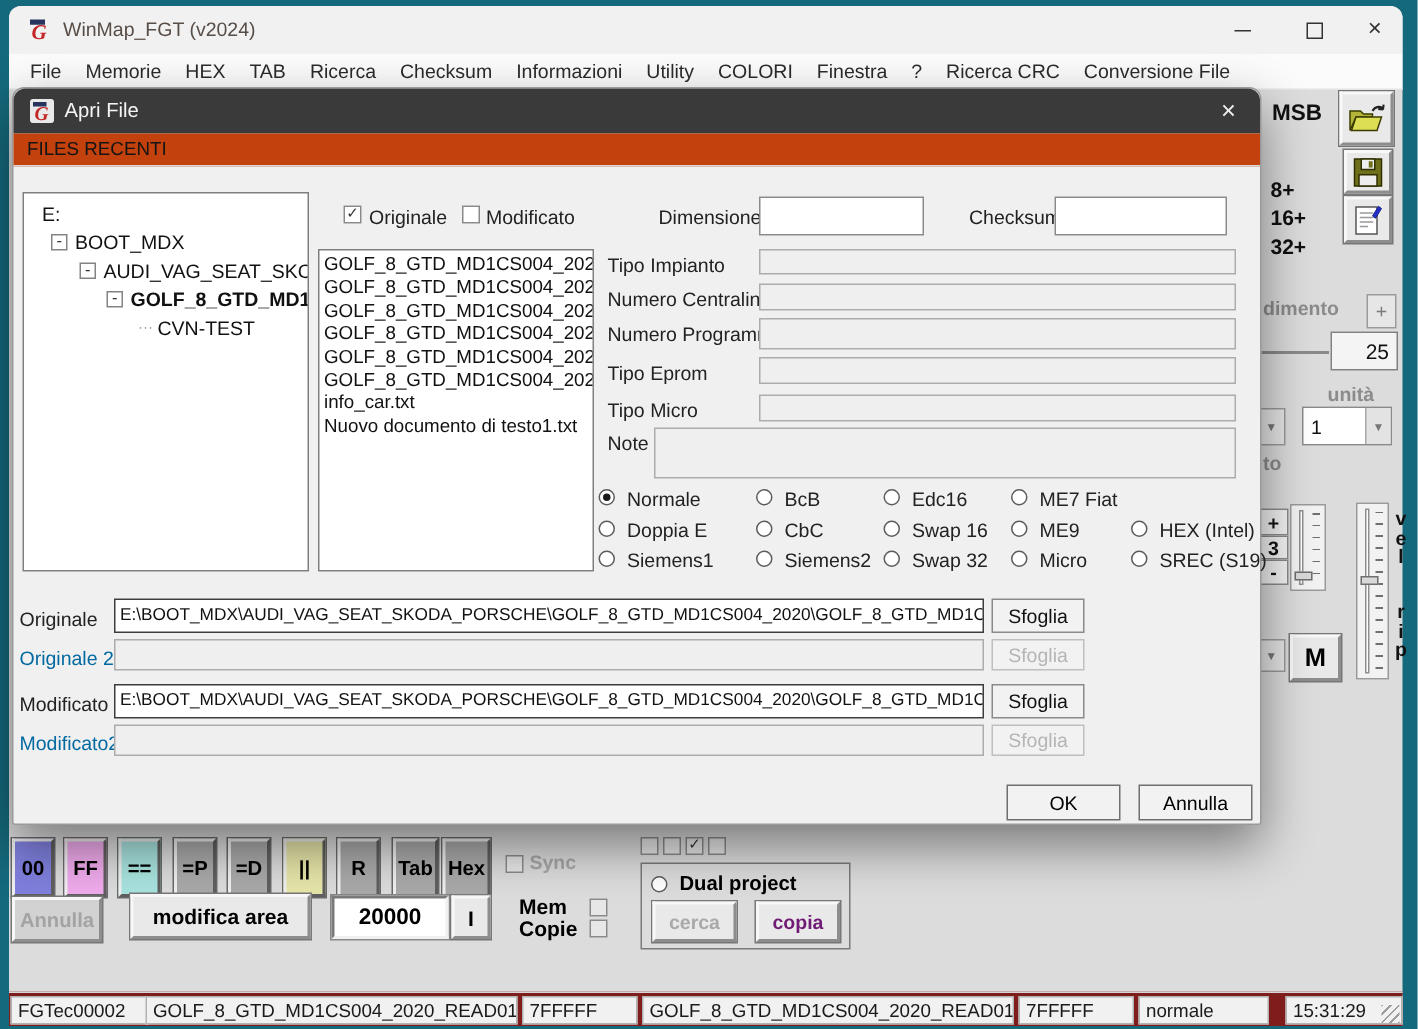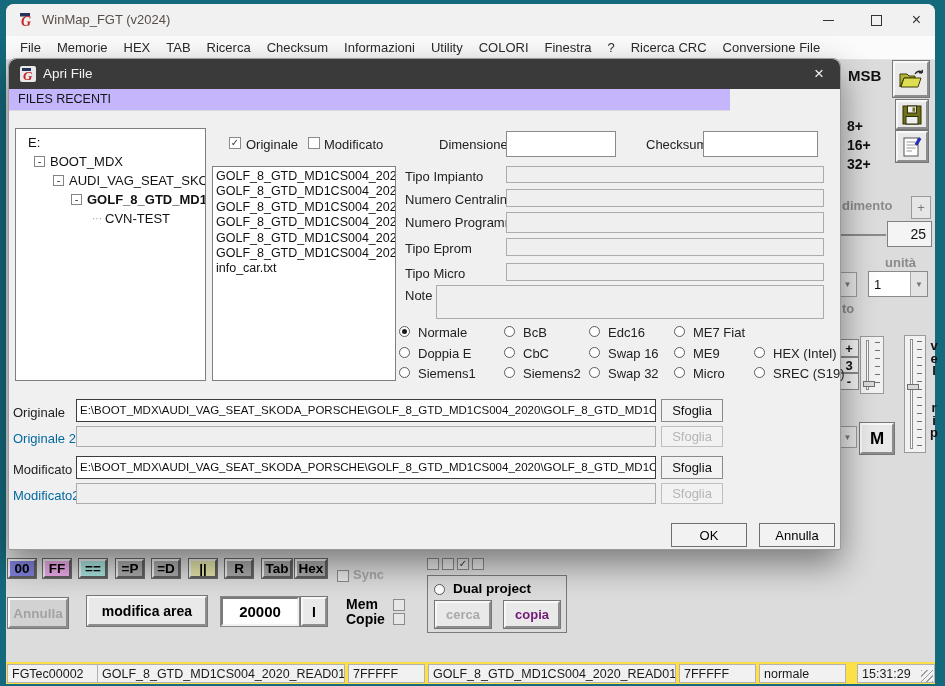--- a/index.html
+++ b/index.html
@@ -31,49 +31,49 @@
   .input-act { background:#ffffff; border:1px solid #8a8a8a; }
 
   
   .dialog { left:8px; top:58px; width:833px; height:492px; background:#f0f0f0; z-index:10;
             border:1px solid #9a9a9a; border-radius:8px 8px 2px 2px;
             box-shadow:0 14px 34px rgba(0,0,0,.45); }
   .dlg-titlebar { left:0; top:0; width:831px; height:30px; background:#3a3a3a; border-radius:8px 8px 0 0; }
   .dlg-title { position:absolute; left:34px; top:7px; font-size:13.5px; color:#f4f4f4; }
   .dlg-close { position:absolute; right:0; top:0; width:42px; height:30px; display:flex; align-items:center; justify-content:center;
                color:#f0f0f0; font-size:17px; }
-  .dlg-menubar { left:0; top:30px; width:721px; height:22px; background:#c4b5fd; border-bottom:1px solid #dadada; }
+  .dlg-menubar { left:0; top:30px; width:831px; height:22px; background:#c2410c; border-bottom:1px solid #dadada; }
   .dlg-menuitem { position:absolute; left:9px; top:3px; font-size:12.5px; color:#141414; }
 
   .tree-box { left:6px; top:69px; width:191px; height:253px; background:#fff; border:1px solid #7f7f7f; overflow:hidden; padding-top:4px; }
   .tree-row { height:19px; white-space:nowrap; overflow:hidden; font-size:13px; color:#111; display:flex; align-items:center; }
   .node-box { display:inline-block; width:11px; height:11px; border:1px solid #848484; background:#fff; color:#333;
               font-size:11px; line-height:9px; text-align:center; margin-right:5px; flex:none; }
   .list-box { left:203px; top:107px; width:184px; height:215px; background:#fff; border:1px solid #7f7f7f; overflow:hidden; padding:2px 0 0 3px; }
   .list-item { font-size:12.5px; line-height:15.4px; white-space:nowrap; overflow:hidden; color:#111; }
 
   .sfoglia { position:absolute;text-align:right; }
   .okbtn { background:#f2f2f2; border:1px solid #6f6f6f; display:flex; align-items:center; justify-content:center; font-size:13px; }
 
   
-  .hexbtn { position:absolute; top:559px; height:19px; display:flex; align-items:center; justify-content:center;
+  .hexbtn { position:absolute; top:559px; height:39px; display:flex; align-items:center; justify-content:center;
             font-weight:bold; font-size:13.5px; color:#000;
             border:2px solid; border-color:#efefef #5f5f5f #5f5f5f #efefef; box-shadow:0 0 0 1px #6a6a6a; }
 
   
   .vslider { background:#f2f2f2; border:1px solid #9a9a9a; }
   .vslider .track { position:absolute; left:5px; top:3px; bottom:3px; width:3px; background:#fff; border:1px solid #8e8e8e; }
   .vslider .ticks { position:absolute; right:3px; top:5px; bottom:4px; width:5px;
                     background:repeating-linear-gradient(to bottom,#6f6f6f 0 1px,transparent 1px 8px); }
   .vslider .thumb { position:absolute; left:2px; width:12px; height:6px; background:#d9d9d9; border:1px solid #6f6f6f; }
 
   .vtext { font-size:13px; font-weight:bold; color:#111; width:10px; text-align:center; line-height:12.5px; }
 
   
-  .statusbar { left:6px; top:661px; width:929px; height:23px; background:#fde047; border-top:1px solid #d7d7d7; }
+  .statusbar { left:6px; top:661px; width:929px; height:23px; background:#7f1d1d; border-top:1px solid #d7d7d7; }
   .sb-panel { position:absolute; top:2px; height:19px; background:#f1f1f1; border:1px solid #b2b2b2;
               font-size:12.5px; color:#1a1a1a; padding:2px 0 0 4px; white-space:nowrap; overflow:hidden; }
   .grip { position:absolute; right:2px; bottom:2px; width:12px; height:12px;
           background:repeating-linear-gradient(135deg,#9d9d9d 0 1px,transparent 1px 4px); }
 </style>
 </head>
 <body>
 
 <div class="a main-window">
 
@@ -279,20 +279,21 @@
   </div>
 
   <div class="a list-box">
     <div class="list-item">GOLF_8_GTD_MD1CS004_2020.zip</div>
     <div class="list-item">GOLF_8_GTD_MD1CS004_2020_R</div>
     <div class="list-item">GOLF_8_GTD_MD1CS004_2020_R</div>
     <div class="list-item">GOLF_8_GTD_MD1CS004_2020_R</div>
     <div class="list-item">GOLF_8_GTD_MD1CS004_2020_R</div>
     <div class="list-item">GOLF_8_GTD_MD1CS004_2020_R</div>
     <div class="list-item">info_car.txt</div>
+    <div class="list-item">Nuovo documento di testo1.txt</div>
   </div>
 
   <div class="a cb" style="left:220px;top:78px">✓</div>
   <div class="a fieldlab" style="left:237px;top:78px">Originale</div>
   <div class="a cb" style="left:299px;top:78px"></div>
   <div class="a fieldlab" style="left:315px;top:78px">Modificato</div>
 
   <div class="a fieldlab" style="left:430px;top:78px">Dimensione</div>
   <div class="a input-act" style="left:497px;top:72px;width:110px;height:26px"></div>
   <div class="a fieldlab" style="left:637px;top:78px">Checksum</div>

